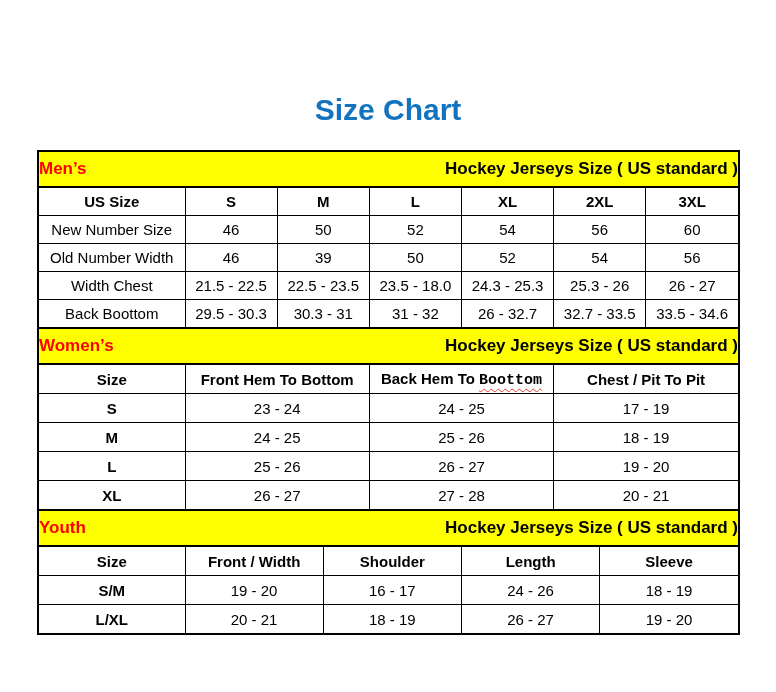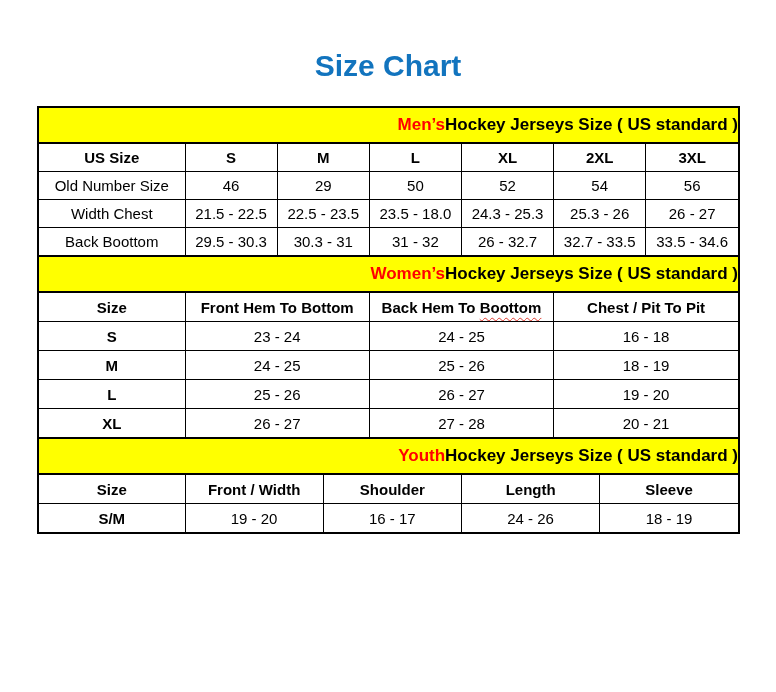--- a/index.html
+++ b/index.html
@@ -9,39 +9,39 @@
   }
   body {
     width: 776px;
     height: 692px;
     overflow: hidden;
     font-family: "Liberation Sans", sans-serif;
     color: #000000;
   }
   .title {
     margin: 0;
-    padding-top: 48px;
+    padding-top: 92px;
     text-align: center;
     font-size: 30px;
     line-height: 36px;
     font-weight: 700;
     letter-spacing: 0px;
     color: var(--title_blue, #1274BE);
   }
   .chart-outer {
     margin: 22px 0 0 37px;
     width: 703px;
     border: 2px solid #000000;
     box-sizing: border-box;
   }
   .banner {
     height: 34px;
     display: flex;
     align-items: center;
-    justify-content: flex-end;
+    justify-content: space-between;
     background: var(--banner_yellow, #FFFF00);
     border-top: 2px solid #000000;
     border-bottom: 2px solid #000000;
     font-size: 17px;
     font-weight: 700;
   }
   .sec:first-of-type .banner { border-top: 0; }
   .banner .hl { color: var(--highlight_red, #FF0000); }
   .size-table {
     width: 100%;
@@ -70,20 +70,21 @@
   .size-table tr > *:last-child { border-right: 0; }
   .size-table thead tr:first-child > * { border-top: 0; margin-top: 11px; }
   .size-table tbody tr:last-child > * { border-bottom: 0; }
   .squiggle {
     text-decoration-line: underline;
     text-decoration-style: wavy;
     text-decoration-color: var(--squiggle_red, #E03C31);
     text-decoration-thickness: 1px;
     text-underline-offset: 4px;
     text-decoration-skip-ink: none;
+    font-family: Liberation Mono, monospace;
   }
 </style>
 </head>
 <body>
 
 <div class="page">
 
   <h1 class="title">Size Chart</h1>
 
   <div class="chart-outer">
@@ -109,23 +110,32 @@
               <th>S</th>
               <th>M</th>
               <th>L</th>
               <th>XL</th>
               <th>2XL</th>
               <th>3XL</th>
             </tr>
           </thead>
           <tbody>
             <tr>
-              <th class="row-label" scope="row">Old Number Size</th>
+              <th class="row-label" scope="row">New Number Size</th>
               <td>46</td>
-              <td>29</td>
+              <td>50</td>
+              <td>52</td>
+              <td>54</td>
+              <td>56</td>
+              <td>60</td>
+            </tr>
+            <tr>
+              <th class="row-label" scope="row">Old Number Width</th>
+              <td>46</td>
+              <td>39</td>
               <td>50</td>
               <td>52</td>
               <td>54</td>
               <td>56</td>
             </tr>
             <tr>
               <th class="row-label" scope="row">Width Chest</th>
               <td>21.5 - 22.5</td>
               <td>22.5 - 23.5</td>
               <td>23.5 - 18.0</td>
@@ -164,21 +174,21 @@
               <th>Front Hem To Bottom</th>
               <th>Back Hem To <span class="squiggle">Boottom</span></th>
               <th>Chest / Pit To Pit</th>
             </tr>
           </thead>
           <tbody>
             <tr>
               <th class="row-label" scope="row">S</th>
               <td>23 - 24</td>
               <td>24 - 25</td>
-              <td>16 - 18</td>
+              <td>17 - 19</td>
             </tr>
             <tr>
               <th class="row-label" scope="row">M</th>
               <td>24 - 25</td>
               <td>25 - 26</td>
               <td>18 - 19</td>
             </tr>
             <tr>
               <th class="row-label" scope="row">L</th>
               <td>25 - 26</td>
@@ -218,18 +228,25 @@
             </tr>
           </thead>
           <tbody>
             <tr>
               <th class="row-label" scope="row">S/M</th>
               <td>19 - 20</td>
               <td>16 - 17</td>
               <td>24 - 26</td>
               <td>18 - 19</td>
             </tr>
+            <tr>
+              <th class="row-label" scope="row">L/XL</th>
+              <td>20 - 21</td>
+              <td>18 - 19</td>
+              <td>26 - 27</td>
+              <td>19 - 20</td>
+            </tr>
           </tbody>
         </table>
     </section>
 
   </div>
 </div>
 
 </body></html>

